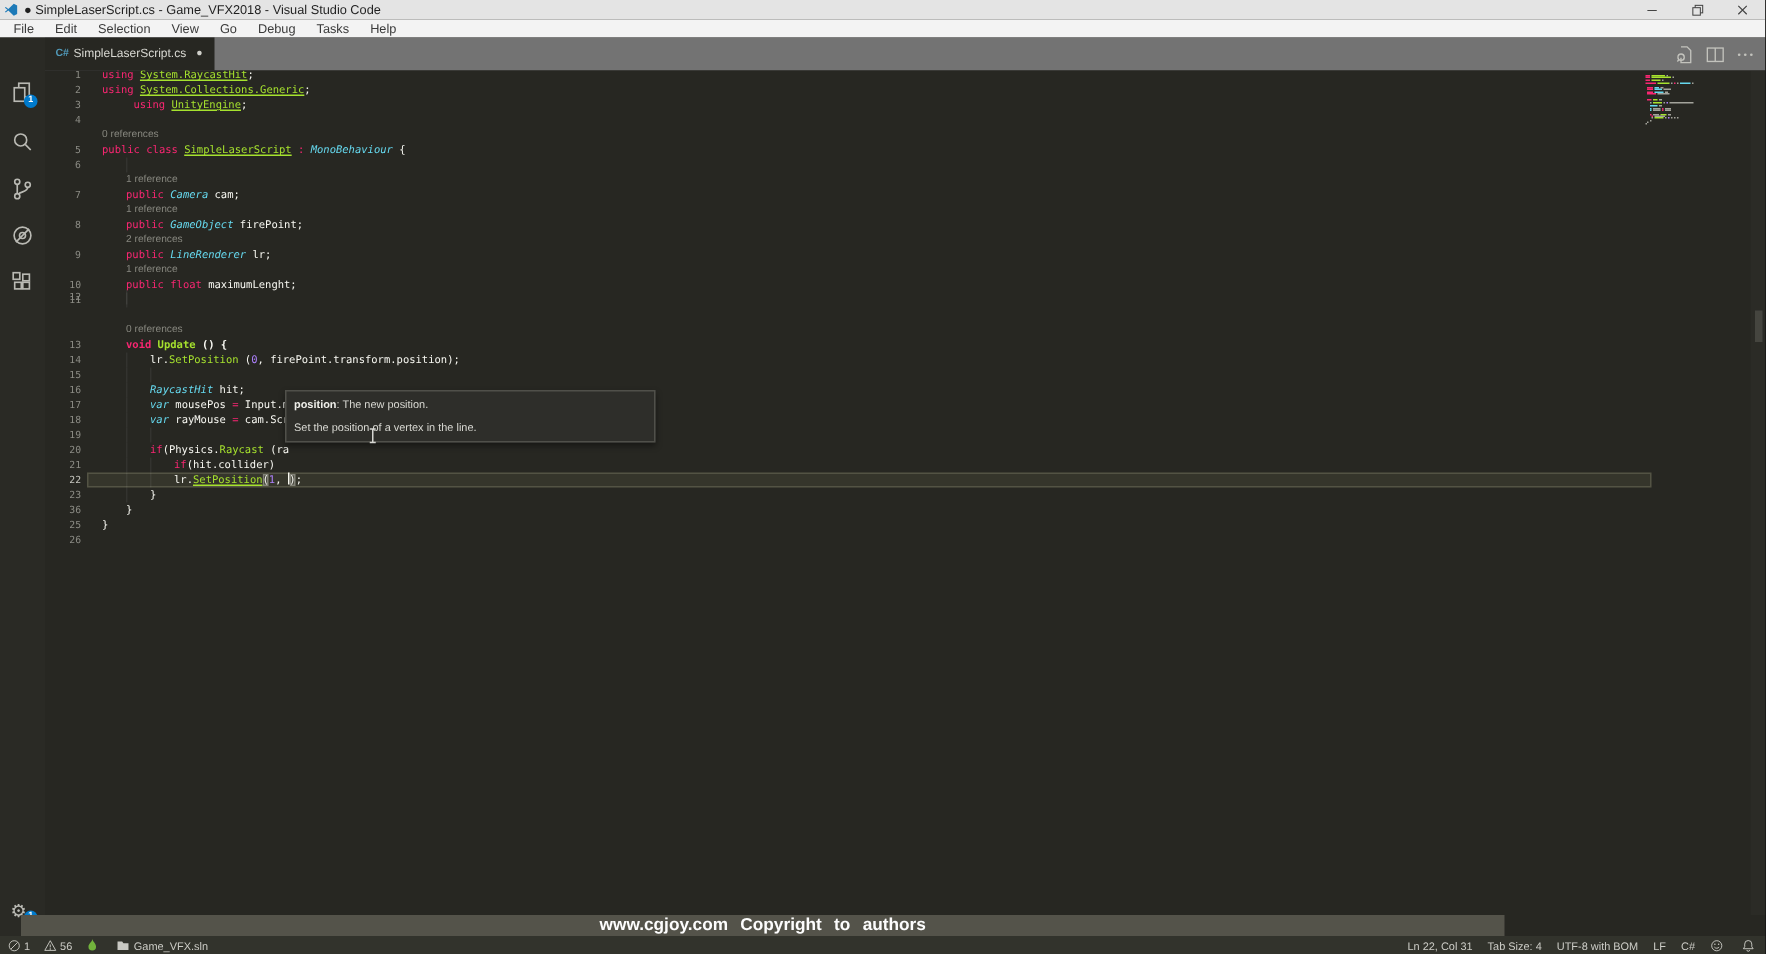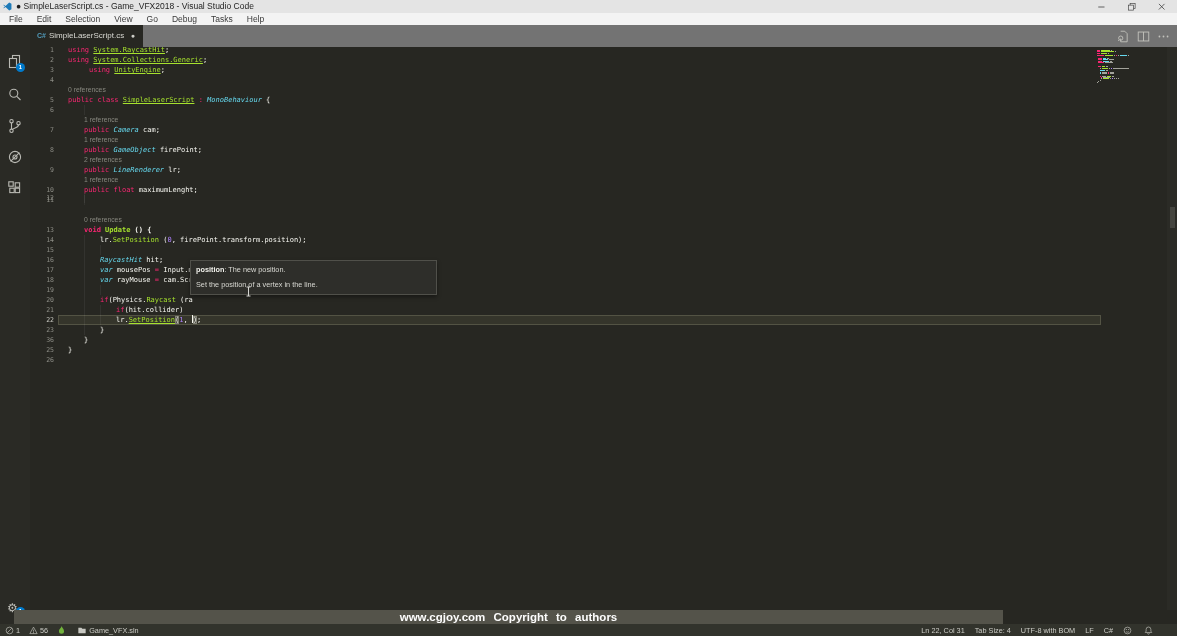--- a/index.html
+++ b/index.html
@@ -66,21 +66,21 @@
   
   .gearwrap{position:absolute;left:7px;top:573px;width:16px;height:16px;color:#bdbdb7;}
   .gearwrap .glyph{font-size:12px;line-height:14px;}
   
   .watermark{position:absolute;left:0;top:610px;width:989px;height:14px;background:#54534a;z-index:50;
              color:#fdfdfd;font-size:11.5px;line-height:14px;font-weight:bold;text-align:center;word-spacing:5px;margin-left:14px;}
   
   .statusbar{position:absolute;left:0;top:624px;width:1177px;height:12px;background:#32332c;z-index:55;
              color:#ccccc6;font-size:7.3px;display:flex;align-items:center;}
   .sb-left{display:flex;align-items:center;padding-left:5px;}
-  .sb-right{margin-left:auto;display:flex;align-items:center;padding-right:22px;}
+  .sb-right{margin-left:auto;display:flex;align-items:center;padding-right:5px;}
   .sbitem{display:flex;align-items:center;margin-right:9px;white-space:nowrap;}
   .sb-right .sbitem{margin-right:0;margin-left:10px;}
   .sbitem svg{margin-right:2px;}
 </style>
 </head>
 <body>
 
 <div class="screen">
 
   <div class="titlebar">

